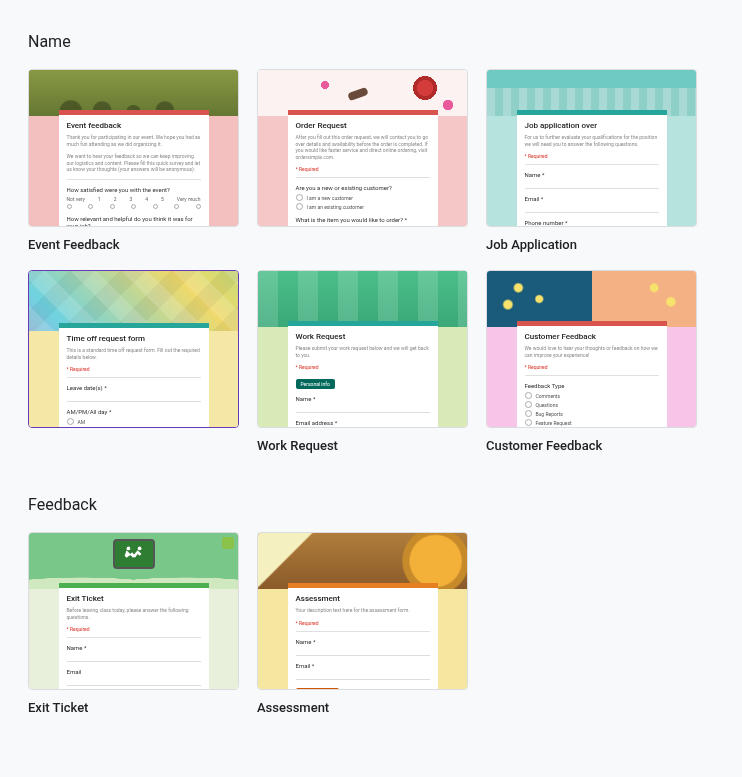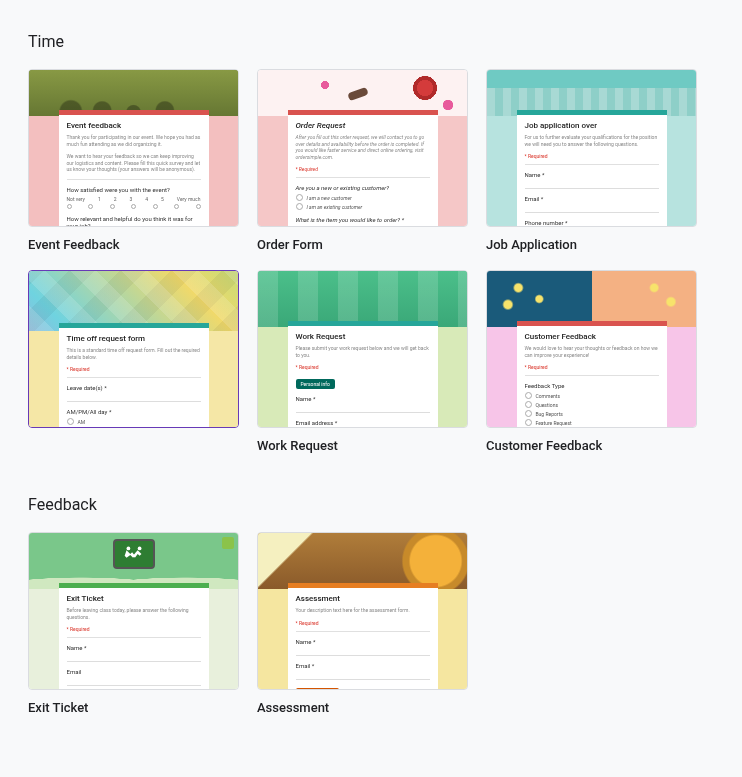--- a/index.html
+++ b/index.html
@@ -76,21 +76,21 @@
     radial-gradient(circle at 50% 92%,rgba(0,0,0,.3) 6%,transparent 7%),
     radial-gradient(circle at 65% 88%,rgba(0,0,0,.3) 6%,transparent 7%),
     linear-gradient(#889944,#667733);}
   .ev .bg{position:absolute;top:46px;left:0;right:0;bottom:0;background:#f3bfbf;}
   .ev .sheet{top:40px;width:150px;border-color:#d9534f;}
 
   
   .of .banner{height:46px;background:#fdf2f2;}
   .of .flower{position:absolute;border-radius:50%;}
   .of .bg{position:absolute;top:46px;left:0;right:0;bottom:0;background:#f5c7c7;}
-  .of .sheet{top:40px;width:150px;border-color:#d9534f;font-style:italic;}
+  .of .sheet{top:40px;width:150px;border-color:#d9534f;}
 
   
   .ja .banner{height:46px;background:linear-gradient(#6fcac3 60%,#4fb8b0);}
   .ja .banner::after{content:"";position:absolute;left:0;right:0;bottom:0;height:28px;
     background:repeating-linear-gradient(90deg,#a8d9d4 0 8px,#8ecfc8 8px 16px);}
   .ja .bg{position:absolute;top:46px;left:0;right:0;bottom:0;background:#b7e3df;}
   .ja .sheet{top:40px;width:150px;border-color:#26a69a;}
 
   
   .to .banner{height:60px;background:
@@ -149,21 +149,21 @@
 
   
   .of .f1{width:28px;height:28px;background:radial-gradient(circle,#d43b3b 40%,#b02a2a 41% 60%,transparent 61%);top:4px;right:28px;}
   .of .f2{width:18px;height:18px;background:radial-gradient(circle,#e85a9c 40%,transparent 41%);top:26px;right:10px;}
   .of .f3{width:14px;height:14px;background:radial-gradient(circle,#e85a9c 40%,transparent 41%);top:8px;left:60px;}
   .of .leaf{position:absolute;width:20px;height:8px;background:#6a4a3a;top:20px;left:90px;transform:rotate(-20deg);border-radius:4px;}
 </style>
 </head>
 <body>
 
-<div class="section-header">Time</div>
+<div class="section-header">Name</div>
 
 <div class="grid">
 
   <div class="card">
     <div class="thumb ev">
       <div class="banner"></div>
         <div class="bg"></div>
       <div class="sheet">
         <div class="title">Event feedback</div>
         <div class="sub">Thank you for participating in our event. We hope you had as much fun attending as we did organizing it.</div>
@@ -210,21 +210,20 @@
         <div class="req">* Required</div>
         <div class="line"></div>
         <div class="q">Are you a new or existing customer?</div>
         <div class="radio">I am a new customer</div>
         <div class="radio">I am an existing customer</div>
         <div class="q">What is the item you would like to order? *</div>
         <div class="sub">Please enter the product number</div>
 
       </div>
     </div>
-    <div class="card-label">Order Form</div>
   </div>
 
   <div class="card">
     <div class="thumb ja">
       <div class="banner"></div>
         <div class="bg"></div>
       <div class="sheet">
         <div class="title">Job application over</div>
         <div class="sub">For us to further evaluate your qualifications for the position we will need you to answer the following questions.</div>
         <div class="req">* Required</div>

